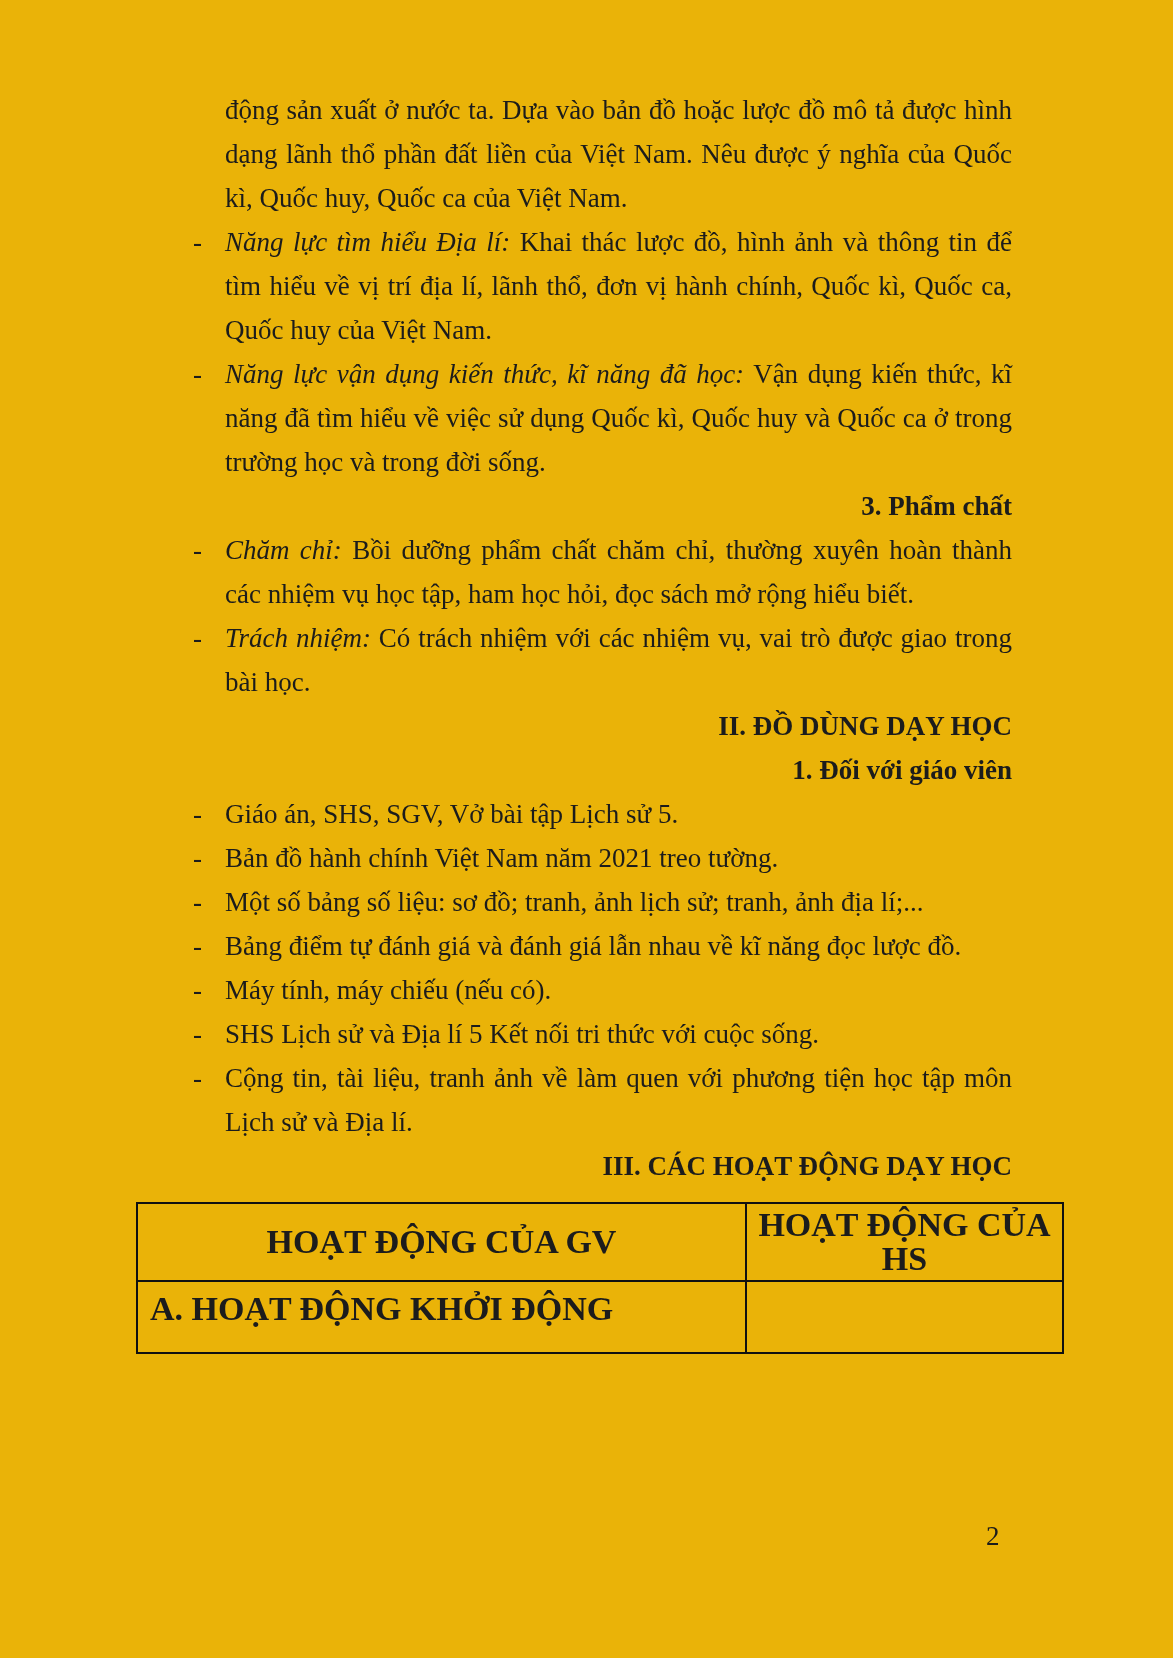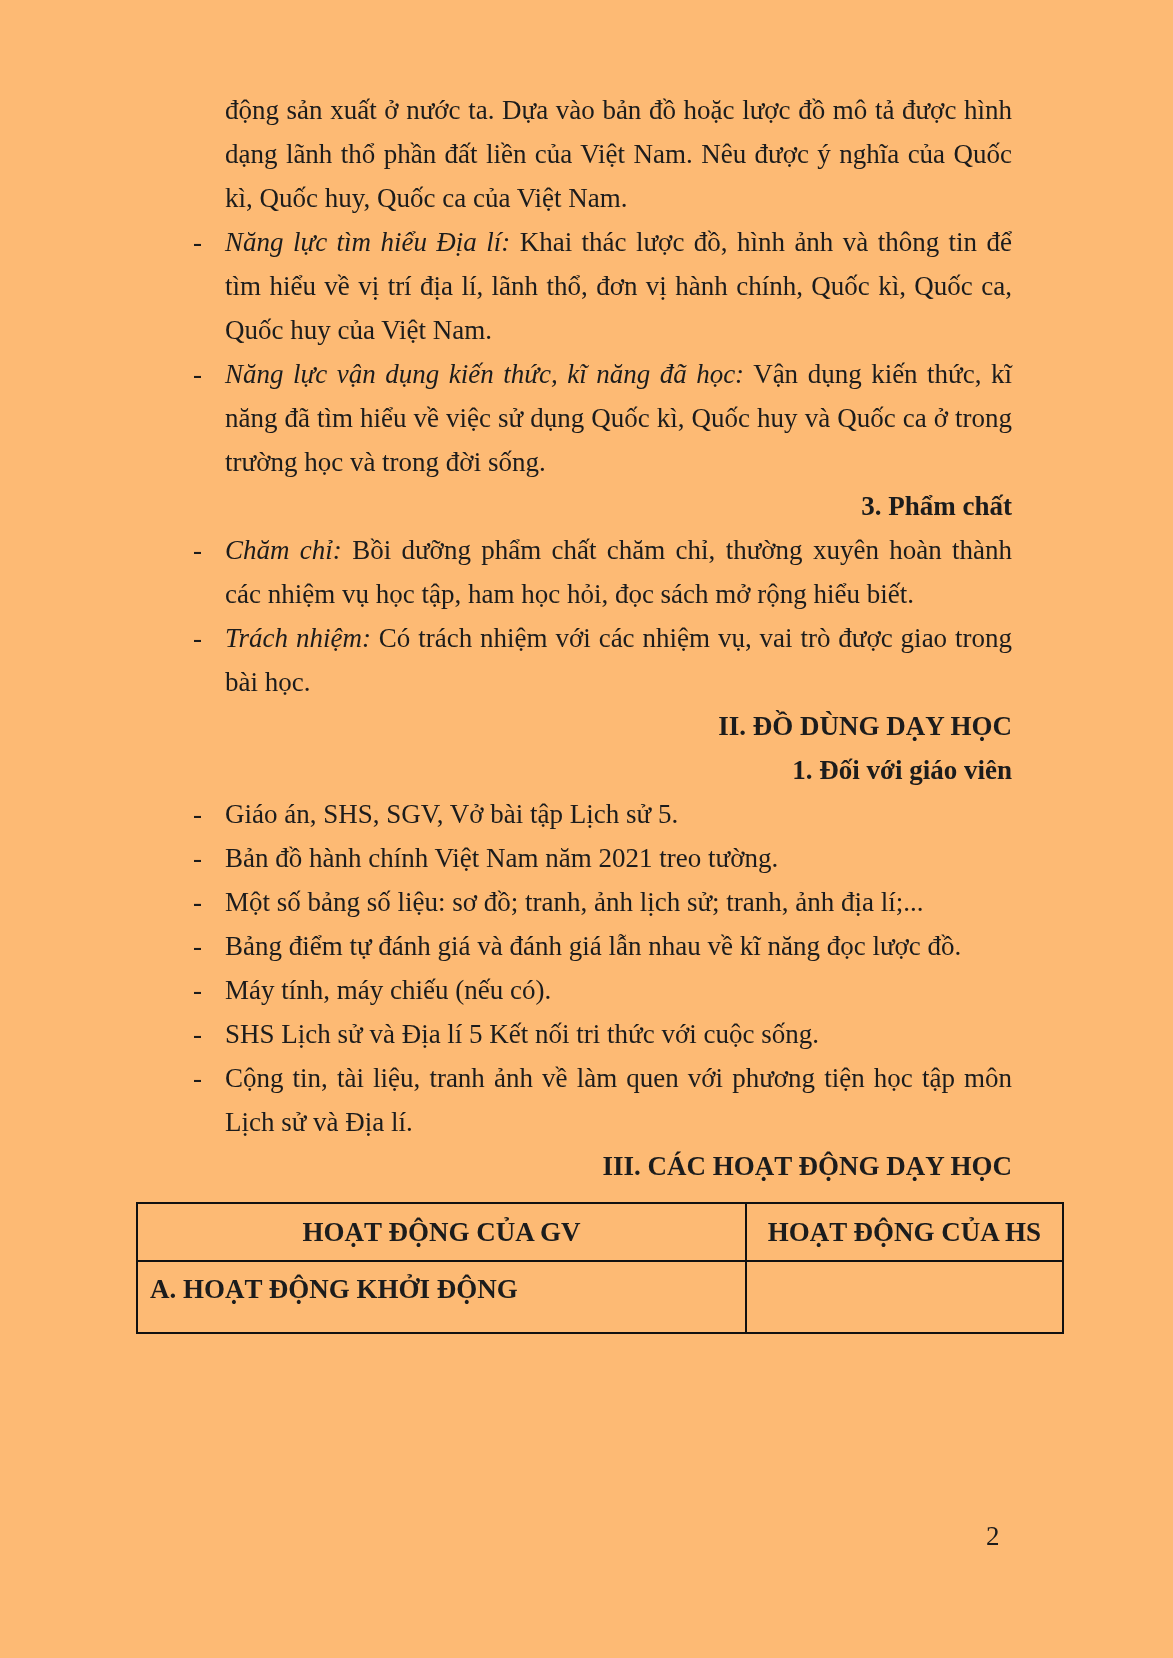--- a/index.html
+++ b/index.html
@@ -1,20 +1,20 @@
 <!DOCTYPE html>
 <html><head>
 <meta charset="utf-8">
 <style>
   html, body { margin: 0; padding: 0; background: #ffffff; }
   .page {
     position: relative;
     width: 1173px;
     height: 1658px;
-    background: #fdba74;
+    background: #eab308;
     font-family: "Liberation Serif", "DejaVu Serif", serif;
     font-size: 27px;
     line-height: 44px;
     color: #1c1c1c;
     overflow: hidden;
   }
   .content {
     position: absolute;
     left: 163px;
     top: 88px;
@@ -42,21 +42,21 @@
   em.lead { }
   .hd-table {
     border-collapse: collapse;
     margin-left: -27px;
     margin-top: 14px;
     width: 926px;
     table-layout: fixed;
   }
   .hd-table th, .hd-table td {
     border: 2px solid #111111;
-    font-size: 27px;
+    font-size: 34px;
     line-height: 34px;
   }
   .hd-table col.c1 { width: 609px; }
   .hd-table col.c2 { width: 317px; }
   .hd-table th {
     font-weight: bold;
     text-align: center;
     height: 48px;
     padding: 4px 6px;
     vertical-align: middle;

